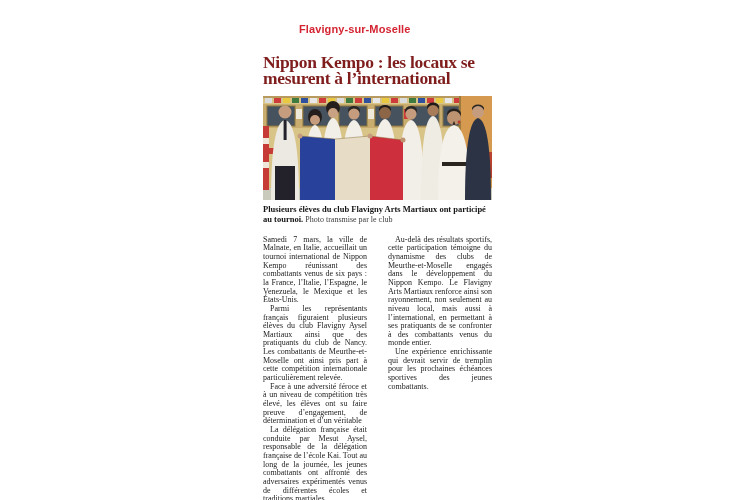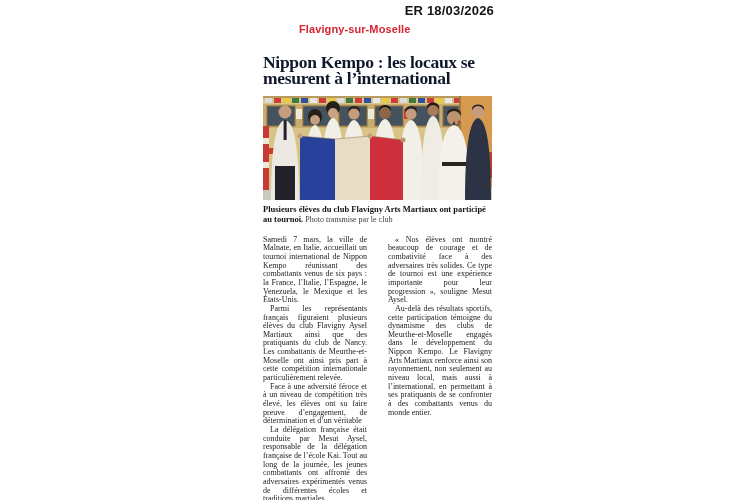--- a/index.html
+++ b/index.html
@@ -42,21 +42,21 @@
     color: #d42432;
     margin-bottom: 20px;
     letter-spacing: 0.1px;
     padding-left: 36px;
   }
   .headline {
     font-family: "Liberation Serif", "DejaVu Serif", serif;
     font-weight: 700;
     font-size: 17.5px;
     line-height: 15.8px;
-    color: #0f172a;
+    color: #7f1d1d;
     letter-spacing: -0.3px;
     margin-bottom: 9px;
   }
   .photo {
     width: 229px;
     height: 104px;
     overflow: hidden;
     background: #d9c488;
     line-height: 0;
   }
@@ -86,21 +86,20 @@
     -webkit-hyphens: auto;
   }
   .col p { margin: 0; }
   .col p.indent { text-indent: 7px; }
 </style>
 </head>
 <body>
 
 <div class="page">
 
-  <div class="edition-label">ER 18/03/2026</div>
 
   <div class="article">
 
     <div class="kicker">Flavigny-sur-Moselle</div>
 
     <div class="headline">Nippon Kempo : les locaux se mesurent à l’international</div>
 
     <div class="photo">
       <svg width="229" height="104" viewBox="0 0 229 104" preserveAspectRatio="none" xmlns="http://www.w3.org/2000/svg">
 
@@ -221,19 +220,19 @@
     </div>
 
     <div class="body-cols">
       <div class="col">
         <p>Samedi 7 mars, la ville de Malnate, en Italie, accueillait un tournoi international de Nippon Kempo réunissant des combattants venus de six pays : la France, l’Italie, l’Espagne, le Venezuela, le Mexique et les États-Unis.</p>
         <p class="indent">Parmi les représentants français figuraient plusieurs élèves du club Flavigny Aysel Martiaux ainsi que des pratiquants du club de Nancy. Les combattants de Meurthe-et-Moselle ont ainsi pris part à cette compétition internationale particulièrement relevée.</p>
         <p class="indent">Face à une adversité féroce et à un niveau de compétition très élevé, les élèves ont su faire preuve d’engagement, de détermination et d’un véritable</p>
         <p class="indent">La délégation française était conduite par Mesut Aysel, responsable de la délégation française de l’école Kai. Tout au long de la journée, les jeunes combattants ont affronté des adversaires expérimentés venus de différentes écoles et traditions martiales.</p>
       </div>
       <div class="col">
-        <p class="indent">« Nos élèves ont montré beaucoup de courage et de combativité face à des adversaires très solides. Ce type de tournoi est une expérience importante pour leur progression », souligne Mesut Aysel.</p>
         <p class="indent">Au-delà des résultats sportifs, cette participation témoigne du dynamisme des clubs de Meurthe-et-Moselle engagés dans le développement du Nippon Kempo. Le Flavigny Arts Martiaux renforce ainsi son rayonnement, non seulement au niveau local, mais aussi à l’international, en permettant à ses pratiquants de se confronter à des combattants venus du monde entier.</p>
+        <p class="indent">Une expérience enrichissante qui devrait servir de tremplin pour les prochaines échéances sportives des jeunes combattants.</p>
       </div>
     </div>
 
   </div>
 </div>
 
 </body></html>

